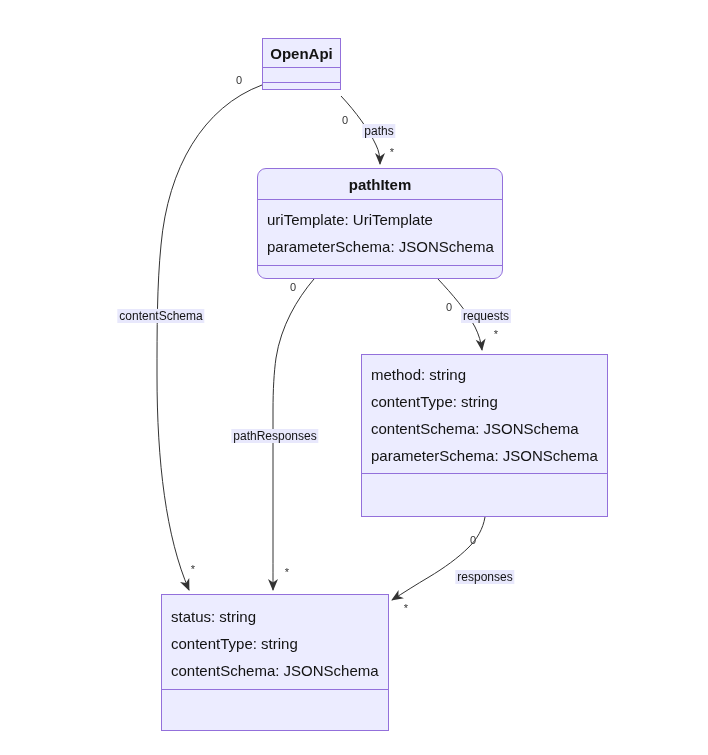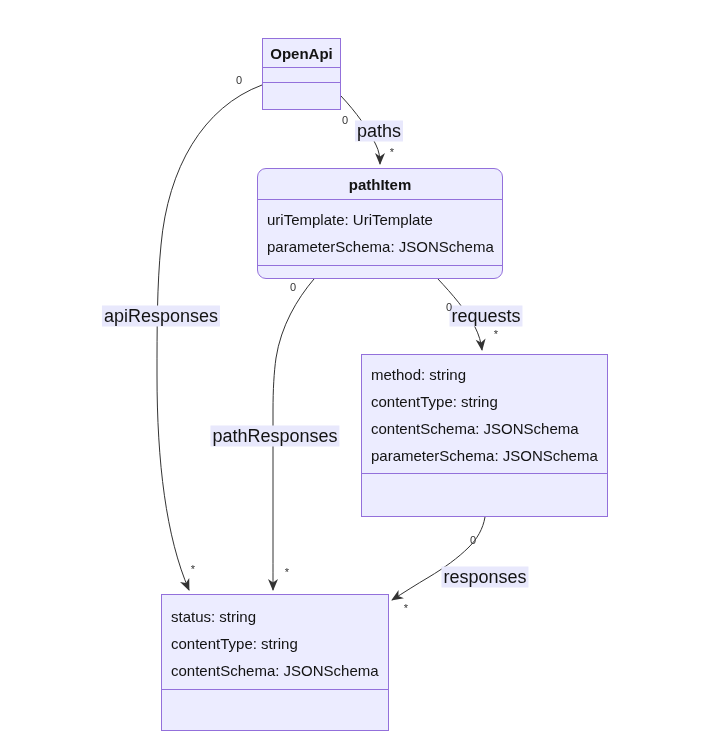--- a/index.html
+++ b/index.html
@@ -24,21 +24,21 @@
   .class-attrs {
     box-sizing:border-box; border-bottom:1px solid var(--node-border,#9370DB);
     padding:6px 17px 0 9px; overflow:hidden;
   }
   .attr { line-height:27px; white-space:nowrap; }
   .class-methods { box-sizing:border-box; }
 
   .edge-label {
     position:absolute; transform:translate(-50%,-50%);
     background:var(--label-bg,#e8e8fc); color:var(--text,#131313);
-    font-size:18px; padding:0 2px; white-space:nowrap;
+    font-size:12px; padding:0 2px; white-space:nowrap;
   }
   .cardinality {
     position:absolute; transform:translate(-50%,-50%);
     color:var(--edge,#333333); font-size:11px; white-space:nowrap;
   }
 </style>
 </head>
 <body>
 
 <div id="canvas">
@@ -49,21 +49,21 @@
         <path class="arrow-fill" d="M1,1 L13,6 L1,11 L4.5,6 Z"></path>
       </marker>
     </defs>
     <path class="edge-path" d="M341,96 C356,112 369,130 376,145 C379,151 380,157 380,164" marker-end="url(#arrowhead)"></path>
     <path class="edge-path" d="M262,85 C203,107 168,168 161,245 C157,285 157,330 157,375 C157,462 166,537 189,590" marker-end="url(#arrowhead)"></path>
     <path class="edge-path" d="M314,279 C297,299 281,326 276,358 C274,372 273,390 273,410 L273,555 C273,567 273,577 273,590" marker-end="url(#arrowhead)"></path>
     <path class="edge-path" d="M438,279 C452,294 466,310 475,327 C479,335 481,342 482,350" marker-end="url(#arrowhead)"></path>
     <path class="edge-path" d="M485,517 C483,529 477,539 469,547 C458,558 444,568 429,577 C417,584 403,593 392,600" marker-end="url(#arrowhead)"></path>
   </svg>
 
-  <div class="class-node" style="left:262px; top:38px; width:79px; height:72px;">
+  <div class="class-node" style="left:262px; top:38px; width:79px; height:52px;">
     <div class="class-title" style="height:29px;">OpenApi</div>
     <div class="class-attrs" style="height:15px; padding:0;"></div>
     <div class="class-methods" style="height:12px;"></div>
   </div>
 
   <div class="class-node" style="left:257px; top:168px; width:246px; height:111px;border-radius:9px;">
     <div class="class-title" style="height:31px;">pathItem</div>
     <div class="class-attrs" style="height:66px;">
       <div class="attr">uriTemplate: UriTemplate</div>
       <div class="attr">parameterSchema: JSONSchema</div>
@@ -84,21 +84,21 @@
   <div class="class-node" style="left:161px; top:594px; width:228px; height:137px;">
     <div class="class-attrs" style="height:95px; padding-top:8px;">
       <div class="attr">status: string</div>
       <div class="attr">contentType: string</div>
       <div class="attr">contentSchema: JSONSchema</div>
     </div>
     <div class="class-methods" style="height:11px;"></div>
   </div>
 
   <span class="edge-label" style="left:379px; top:131px;">paths</span>
-  <span class="edge-label" style="left:161px; top:316px;">apiResponses</span>
+  <span class="edge-label" style="left:161px; top:316px;">contentSchema</span>
   <span class="edge-label" style="left:275px; top:436px;">pathResponses</span>
   <span class="edge-label" style="left:486px; top:316px;">requests</span>
   <span class="edge-label" style="left:485px; top:577px;">responses</span>
 
   <span class="cardinality" style="left:345px; top:120px;">0</span>
   <span class="cardinality" style="left:392px; top:152px;">*</span>
 
   <span class="cardinality" style="left:239px; top:80px;">0</span>
   <span class="cardinality" style="left:193px; top:569px;">*</span>
 

